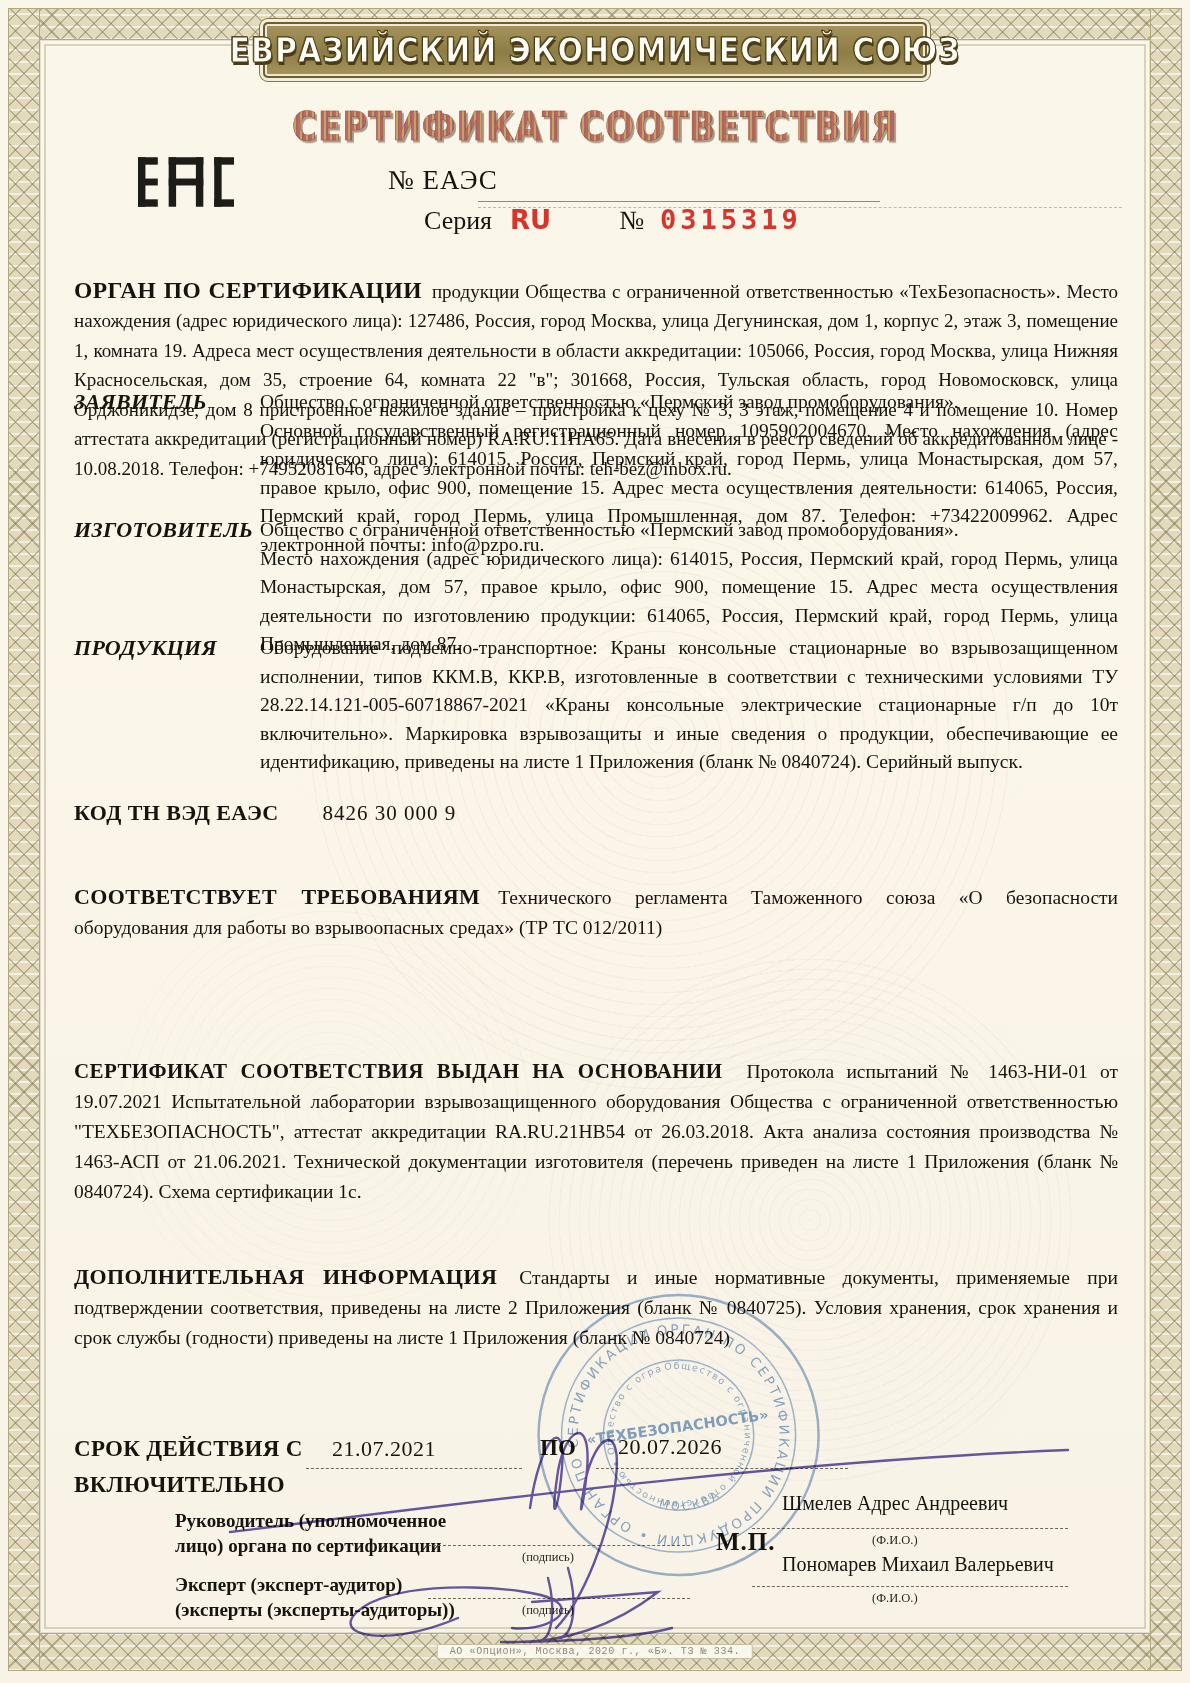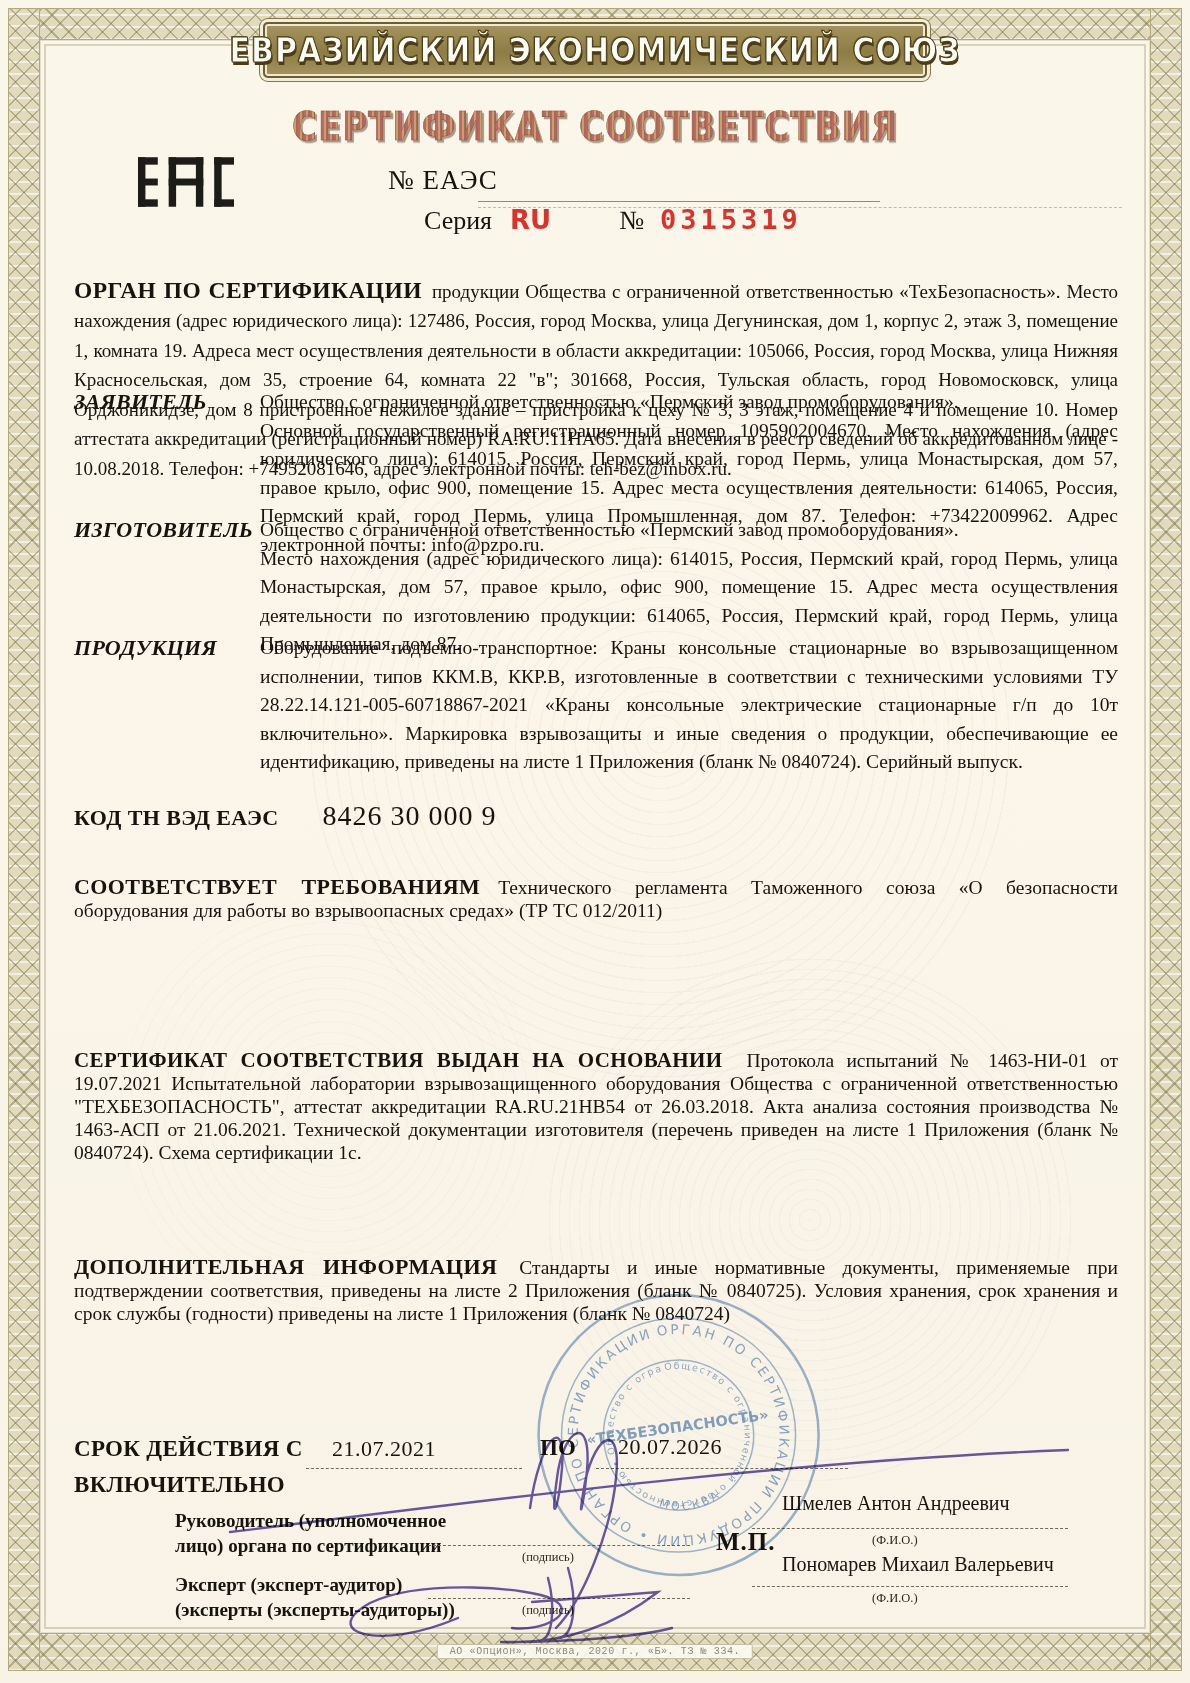--- a/index.html
+++ b/index.html
@@ -72,31 +72,31 @@
   .certno-rule  { position:absolute; left:478px; top:201px; width:402px; border-top:1.5px solid #8f8a7c; }
   .certno-rule2 { position:absolute; left:478px; top:207px; width:644px; border-top:1px dashed rgba(143,138,124,.55); }
   .series-line { position:absolute; left:424px; top:204px; display:flex; align-items:baseline; }
   .series-label { font-size:26px; }
   .series-value { font-family:"DejaVu Sans", sans-serif; font-weight:bold; font-size:26px; margin-left:18px; }
   .blankno-sign { font-size:26px; margin-left:68px; }
   .blankno-value { font-family:"DejaVu Sans Mono", monospace; font-weight:bold; font-size:27px; letter-spacing:4px; margin-left:16px; }
   .red { color:#d8342c; }
   
   .sec { position:absolute; left:74px; width:1044px; }
-  .jtext { text-align:justify; font-size:19.5px; line-height:23px; white-space:pre-line; }
+  .jtext { text-align:justify; font-size:19.5px; line-height:30px; white-space:pre-line; }
   .inline-label { font-weight:bold; letter-spacing:.4px; }
   .side-label { position:absolute; left:0; top:1px; font-weight:bold; font-size:22px; letter-spacing:.3px; white-space:nowrap;font-style:italic; }
   .indent-body { margin-left:186px; text-align:justify; font-size:19.5px; line-height:28.5px; white-space:pre-line; }
   .sec-organ { top:246px; }  .sec-organ .inline-label { font-size:23.5px; margin-right:10px; }
   .sec-organ .jtext { font-size:19px; line-height:29.5px; }
   .sec-applicant { top:388px; }
   .sec-manufacturer { top:516px; }
   .sec-product { top:634px; }
   .sec-tnved { top:800px; }
-  .tnved-value { font-size:28px; margin-left:44px; letter-spacing:1px; }
+  .tnved-value { font-size:21px; margin-left:44px; letter-spacing:1px; }
   .sec-requirements { top:852px; } .sec-requirements .inline-label { font-size:22px; margin-right:18px; }
   .sec-basis { top:1026px; } .sec-basis .inline-label { font-size:21px; margin-right:24px; }
   .sec-additional { top:1232px; } .sec-additional .inline-label { font-size:22px; margin-right:22px; }
   
   .validity-label { position:absolute; left:74px; top:1436px; font-weight:bold; font-size:23px; letter-spacing:.3px; }
   .validity-incl  { position:absolute; left:74px; top:1472px; font-weight:bold; font-size:23px; letter-spacing:.3px; }
   .date-from { position:absolute; left:332px; top:1436px; font-size:22px; letter-spacing:.5px; }
   .date-to   { position:absolute; left:618px; top:1434px; font-size:22px; letter-spacing:.5px; }
   .po-label  { position:absolute; left:540px; top:1435px; font-weight:bold; font-size:23px; }
   .dashline { position:absolute; border-top:1.5px dashed #6f695c; }
@@ -233,21 +233,21 @@
   <div class="po-label">ПО</div>
   <div class="date-to">20.07.2026</div>
   <div class="dashline dl-to"></div>
   <div class="validity-incl">ВКЛЮЧИТЕЛЬНО</div>
 
   <div class="role role-head">Руководитель (уполномоченное
 лицо) органа по сертификации</div>
   <div class="sigline sl-sig1"></div>
   <div class="caption cap-sign1">(подпись)</div>
   <div class="mp">М.П.</div>
-  <div class="name name-head">Шмелев Антон Андреевич</div>
+  <div class="name name-head">Шмелев Адрес Андреевич</div>
   <div class="sigline sl-name1"></div>
   <div class="caption cap-fio1">(Ф.И.О.)</div>
 
   <div class="role role-expert">Эксперт (эксперт-аудитор)
 (эксперты (эксперты-аудиторы))</div>
   <div class="sigline sl-sig2"></div>
   <div class="caption cap-sign2">(подпись)</div>
   <div class="name name-expert">Пономарев Михаил Валерьевич</div>
   <div class="sigline sl-name2"></div>
   <div class="caption cap-fio2">(Ф.И.О.)</div>

